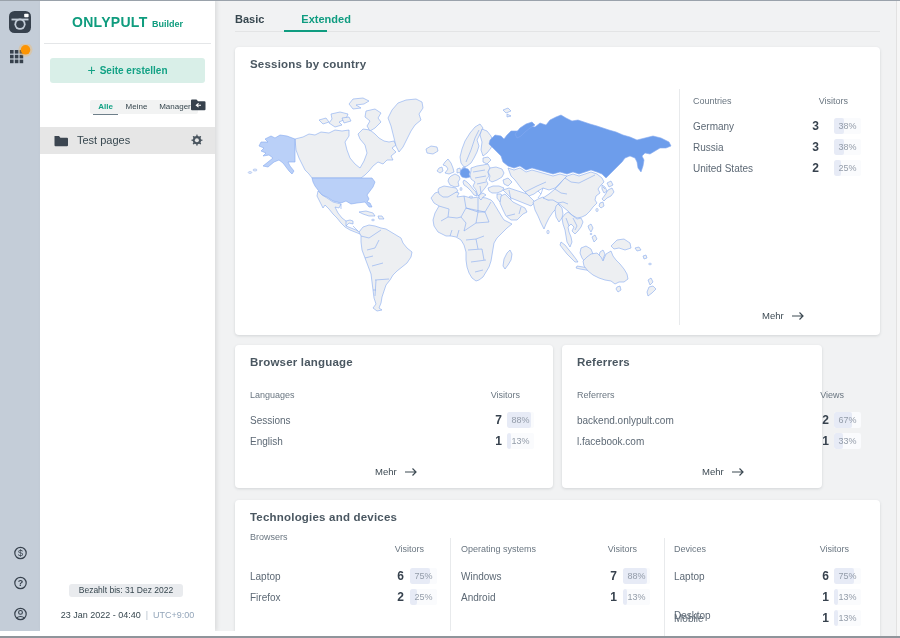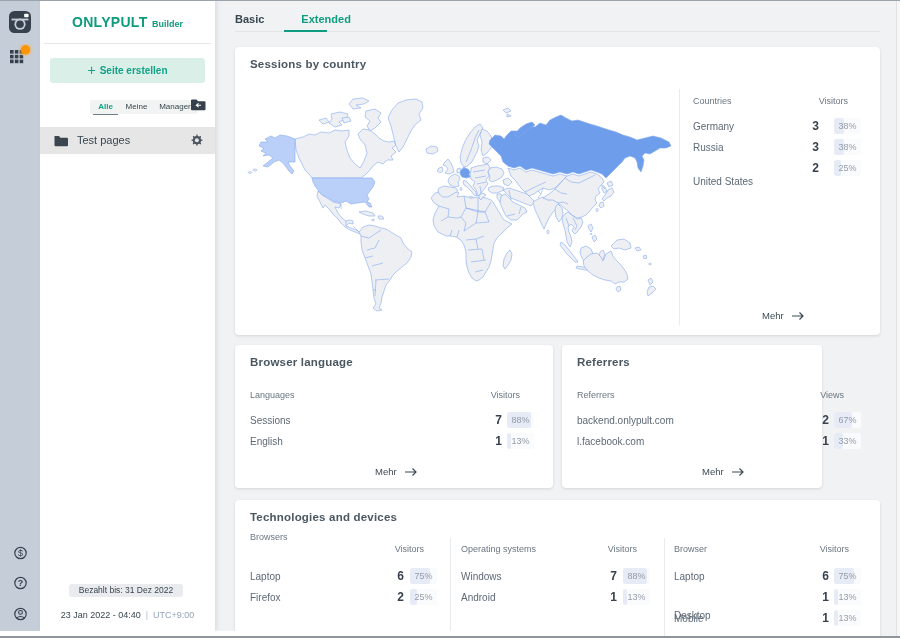--- a/index.html
+++ b/index.html
@@ -215,21 +215,21 @@
         <path d="M404 197 L408 196 L411 199 L407 203 L403 206 L402 202 Z" fill="#edeff2" stroke="#85a9f0" stroke-width="0.6" stroke-linejoin="round"></path>
       </svg></div>
   <div class="hdr" style="left:458px;top:49px">Countries</div>
   <div class="hdr" style="left:579px;top:49px;width:34px;text-align:right">Visitors</div>
   <div class="rowl" style="left:458px;top:74px">Germany</div>
   <div class="num" style="left:564px;top:72px">3</div>
   <div class="pill" style="left:599px;top:71px"><i style="width:38%"></i><b>38%</b></div>
   <div class="rowl" style="left:458px;top:95px">Russia</div>
   <div class="num" style="left:564px;top:93px">3</div>
   <div class="pill" style="left:599px;top:92px"><i style="width:38%"></i><b>38%</b></div>
-  <div class="rowl" style="left:458px;top:129px">United States</div>
+  <div class="rowl" style="left:458px;top:116px">United States</div>
   <div class="num" style="left:564px;top:114px">2</div>
   <div class="pill" style="left:599px;top:113px"><i style="width:25%"></i><b>25%</b></div>
   <div class="mehr" style="left:527px;top:263px">Mehr<svg width="14" height="10" viewBox="0 0 14 10">
         <path d="M1 5h11M8.5 1.5 12 5l-3.5 3.5" stroke="#3d4a53" stroke-width="1.2" fill="none"></path>
       </svg></div>
 </div>
 
 <div class="card c2">
   <div class="ctitle">Browser language</div>
   <div class="hdr" style="left:15px;top:45px">Languages</div>
@@ -273,21 +273,21 @@
   <div class="num" style="left:149px;top:90px">2</div>
   <div class="pill" style="left:175px;top:89px"><i style="width:25%"></i><b>25%</b></div>
   <div class="hdr" style="left:226px;top:44px">Operating systems</div>
   <div class="hdr" style="left:368px;top:44px;width:34px;text-align:right">Visitors</div>
   <div class="rowl" style="left:226px;top:71px">Windows</div>
   <div class="num" style="left:362px;top:69px">7</div>
   <div class="pill" style="left:388px;top:68px"><i style="width:88%"></i><b>88%</b></div>
   <div class="rowl" style="left:226px;top:92px">Android</div>
   <div class="num" style="left:362px;top:90px">1</div>
   <div class="pill" style="left:388px;top:89px"><i style="width:13%"></i><b>13%</b></div>
-  <div class="hdr" style="left:439px;top:44px">Browser</div>
+  <div class="hdr" style="left:439px;top:44px">Devices</div>
   <div class="hdr" style="left:580px;top:44px;width:34px;text-align:right">Visitors</div>
   <div class="rowl" style="left:439px;top:71px">Laptop</div>
   <div class="num" style="left:574px;top:69px">6</div>
   <div class="pill" style="left:599px;top:68px"><i style="width:75%"></i><b>75%</b></div>
   <div class="rowl" style="left:439px;top:110px">Desktop</div>
   <div class="num" style="left:574px;top:90px">1</div>
   <div class="pill" style="left:599px;top:89px"><i style="width:13%"></i><b>13%</b></div>
   <div class="rowl" style="left:439px;top:113px">Mobile</div>
   <div class="num" style="left:574px;top:111px">1</div>
   <div class="pill" style="left:599px;top:110px"><i style="width:13%"></i><b>13%</b></div>

